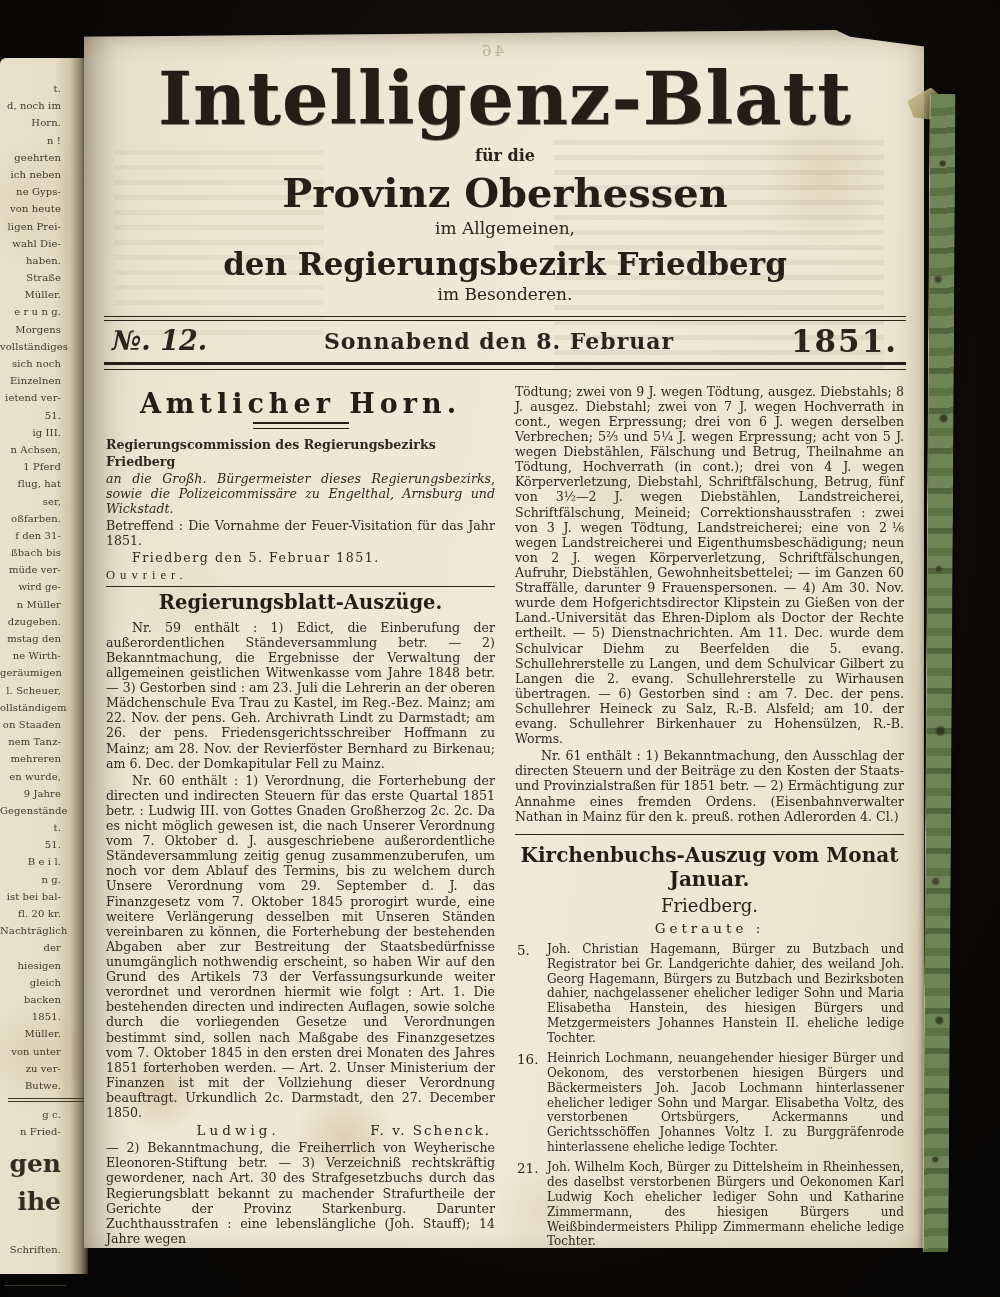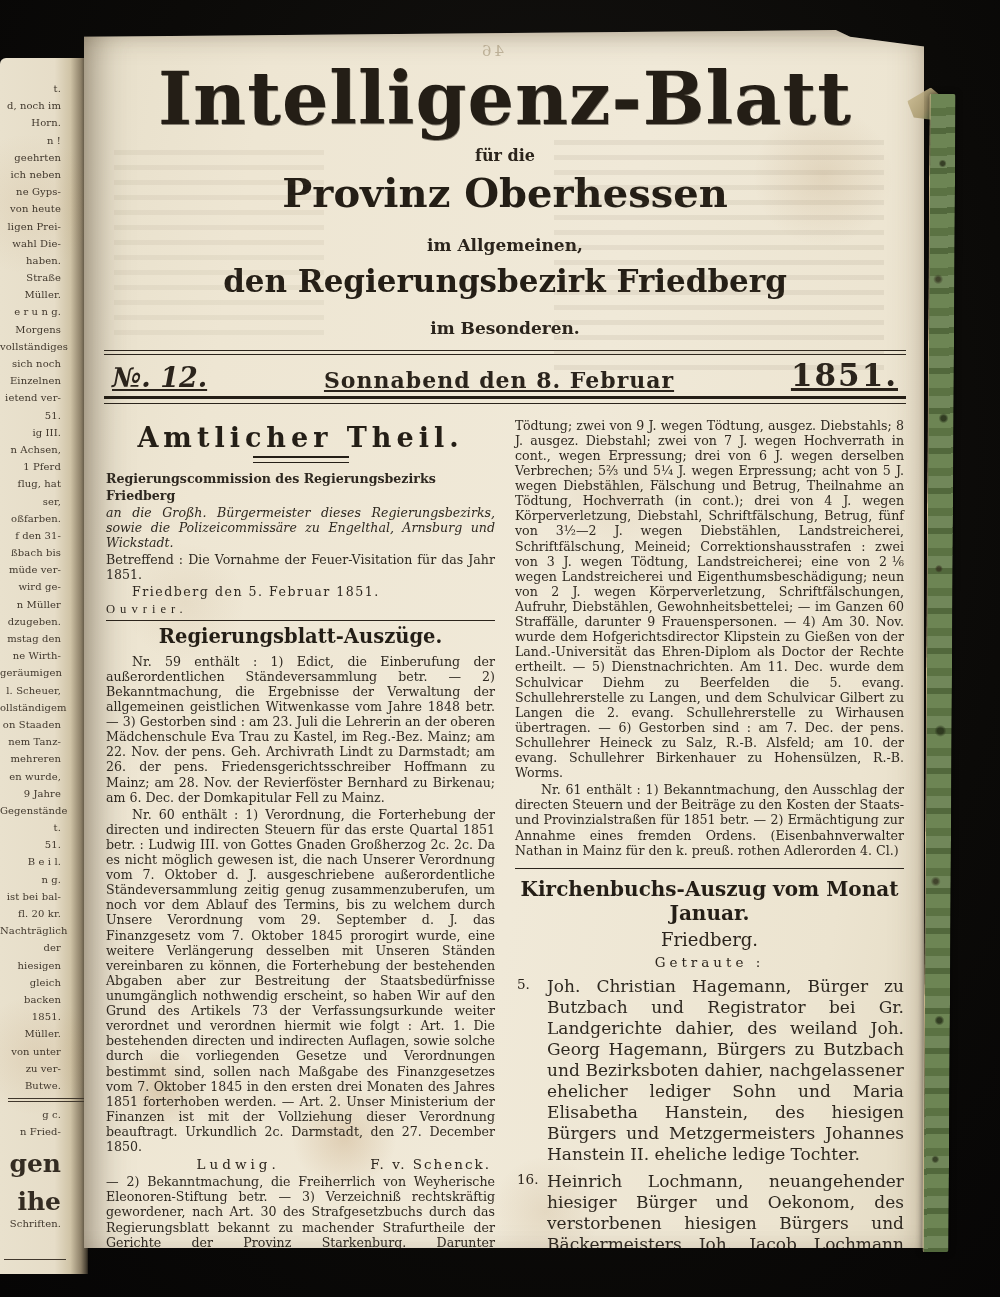--- a/index.html
+++ b/index.html
@@ -55,26 +55,26 @@
     font-size:15px;color:#9a8a6c;opacity:.55;letter-spacing:3px;filter:blur(.4px);
   }
   
   .masthead{text-align:center;}
   .mast-title{
     font-size:73px;font-weight:bold;letter-spacing:1px;line-height:1.05;
     margin-top:14px;color:#241e16;text-shadow:.5px .5px 0 rgba(36,30,22,.5);
   }
   .mast-sub-small{font-size:16px;font-weight:bold;margin-top:9px;color:#2b241c;}
   .mast-sub-large{font-size:40px;font-weight:bold;margin-top:4px;color:#241e16;}
-  .mast-sub-med{font-size:17px;font-weight:bold;margin-top:19px;}
+  .mast-sub-med{font-size:17px;font-weight:normal;margin-top:2px;}
   .mast-sub-large2{font-size:31px;font-weight:bold;margin-top:8px;color:#241e16;}
   
   .rule-dbl-thin{height:3px;border-top:1.4px solid #2b241c;border-bottom:1.4px solid #2b241c;margin-top:12px;}
   .rule-dbl-thick{height:4px;border-top:3.2px solid #241e16;border-bottom:1.4px solid #2b241c;margin-top:3px;}
-  .dateline{display:flex;align-items:flex-end;padding:2px 8px 0 8px;text-decoration:underline;}
+  .dateline{display:flex;align-items:center;padding:2px 8px 0 8px;}
   .issue-no{font-size:27px;font-weight:bold;font-style:italic;flex:0 0 auto;}
   .issue-date{font-size:22px;font-weight:bold;flex:1 1 auto;text-align:center;letter-spacing:1px;}
   .issue-year{font-size:31px;font-weight:bold;flex:0 0 auto;letter-spacing:2px;}
   
   .columns{display:flex;gap:20px;margin-top:14px;padding:0 2px;}
   .col{flex:1 1 0;min-width:0;}
   .col p{margin:0 0 2px 0;font-size:12.6px;line-height:1.2;text-align:justify;hyphens:auto;color:#2e2820;}
   .col p.indent{text-indent:26px;}
   .h-amtlicher{font-size:27px;font-weight:bold;text-align:center;letter-spacing:5px;margin:4px 0 0 0;color:#241e16;}
   .ornament{width:96px;height:4px;border-top:2px solid #241e16;border-bottom:1px solid #241e16;margin:3px auto 8px auto;}
@@ -90,21 +90,21 @@
   .h-sub{font-size:19.5px;font-weight:bold;text-align:center;margin:2px 0 6px 0;color:#241e16;}
   .sig-row{display:flex;font-size:13.5px;margin:1px 0 2px 0;}
   .sig-ludwig{flex:1;text-align:center;letter-spacing:4px;}
   .sig-schenck{flex:0 0 auto;text-align:right;letter-spacing:2px;padding-right:4px;}
   
   .h-kirch{font-size:20px;font-weight:bold;text-align:center;margin:8px 0 2px 0;color:#241e16;}
   .h-place{font-size:18px;font-weight:normal;text-align:center;margin:4px 0 2px 0;}
   .h-getraute{font-size:13.5px;text-align:center;letter-spacing:4px;margin:4px 0 6px 0;}
   .entry{display:flex;margin-bottom:5px;}
   .entry .num{flex:0 0 30px;font-size:13.5px;text-align:left;padding-left:2px;}
-  .entry .etext{flex:1;font-size:17px;line-height:1.24;text-align:justify;hyphens:auto;color:#2e2820;}
+  .entry .etext{flex:1;font-size:12px;line-height:1.24;text-align:justify;hyphens:auto;color:#2e2820;}
   
   .book-edge{
     position:absolute;left:926px;top:94px;width:25px;height:1158px;transform:rotate(.35deg);
     background:
       radial-gradient(circle at 50% 6%, rgba(40,45,25,.8) 2px, transparent 4px),
       radial-gradient(circle at 35% 16%, rgba(45,40,25,.7) 2px, transparent 5px),
       radial-gradient(circle at 60% 28%, rgba(35,42,22,.8) 2.5px, transparent 5px),
       radial-gradient(circle at 45% 41%, rgba(50,42,28,.7) 2px, transparent 4px),
       radial-gradient(circle at 55% 55%, rgba(35,42,22,.75) 3px, transparent 6px),
       radial-gradient(circle at 40% 68%, rgba(45,40,25,.7) 2px, transparent 5px),
@@ -179,21 +179,21 @@
 1851.
 Müller.
 von unter
 zu ver-
 Butwe.</div>
   <div class="sliver-dblrule"></div>
   <div class="frag">g c.
 n Fried-</div>
   <div class="frag-big">gen</div>
   <div class="frag-big">ihe</div>
-  <div class="frag" style="">Schriften.</div>
+  <div class="frag" style="margin-top:26px">Schriften.</div>
   <div class="sliver-rule"></div>
 </div>
 
 <div class="page">
   <div class="page-inner">
 
     <div class="ghost-pagenum">46</div>
     <div class="ghost-block" style="left:470px;top:110px;width:330px;height:240px"></div>
     <div class="ghost-block" style="left:30px;top:120px;width:210px;height:190px;opacity:.12"></div>
 
@@ -210,21 +210,21 @@
     <div class="dateline">
       <span class="issue-no">№. 12.</span>
       <span class="issue-date">Sonnabend den 8. Februar</span>
       <span class="issue-year">1851.</span>
     </div>
     <div class="rule-dbl-thick"></div>
 
     <div class="columns">
 
       <div class="col">
-        <h2 class="h-amtlicher">Amtlicher Theil.</h2>
+        <h2 class="h-amtlicher">Amtlicher Horn.</h2>
         <div class="ornament"></div>
         <p class="org-line2">Regierungscommission des Regierungsbezirks</p>
         <p class="org-line3">Friedberg</p>
         <p class="addr">an die Großh. Bürgermeister dieses Regierungsbezirks, sowie die Polizeicommissäre zu Engelthal, Arnsburg und Wickstadt.</p>
         <p class="betreff">Betreffend : Die Vornahme der Feuer-Visitation für das Jahr 1851.</p>
         <p class="place-date">Friedberg den 5. Februar 1851.</p>
         <p class="sig-right">Ouvrier.</p>
         <hr class="col-rule">
         <h3 class="h-sub">Regierungsblatt-Auszüge.</h3>
         <p class="indent">Nr. 59 enthält : 1) Edict, die Einberufung der außerordentlichen Ständeversammlung betr. — 2) Bekanntmachung, die Ergebnisse der Verwaltung der allgemeinen geistlichen Witwenkasse vom Jahre 1848 betr. — 3) Gestorben sind : am 23. Juli die Lehrerin an der oberen Mädchenschule Eva Trau zu Kastel, im Reg.-Bez. Mainz; am 22. Nov. der pens. Geh. Archivrath Lindt zu Darmstadt; am 26. der pens. Friedensgerichtsschreiber Hoffmann zu Mainz; am 28. Nov. der Revierföster Bernhard zu Birkenau; am 6. Dec. der Domkapitular Fell zu Mainz.</p>

